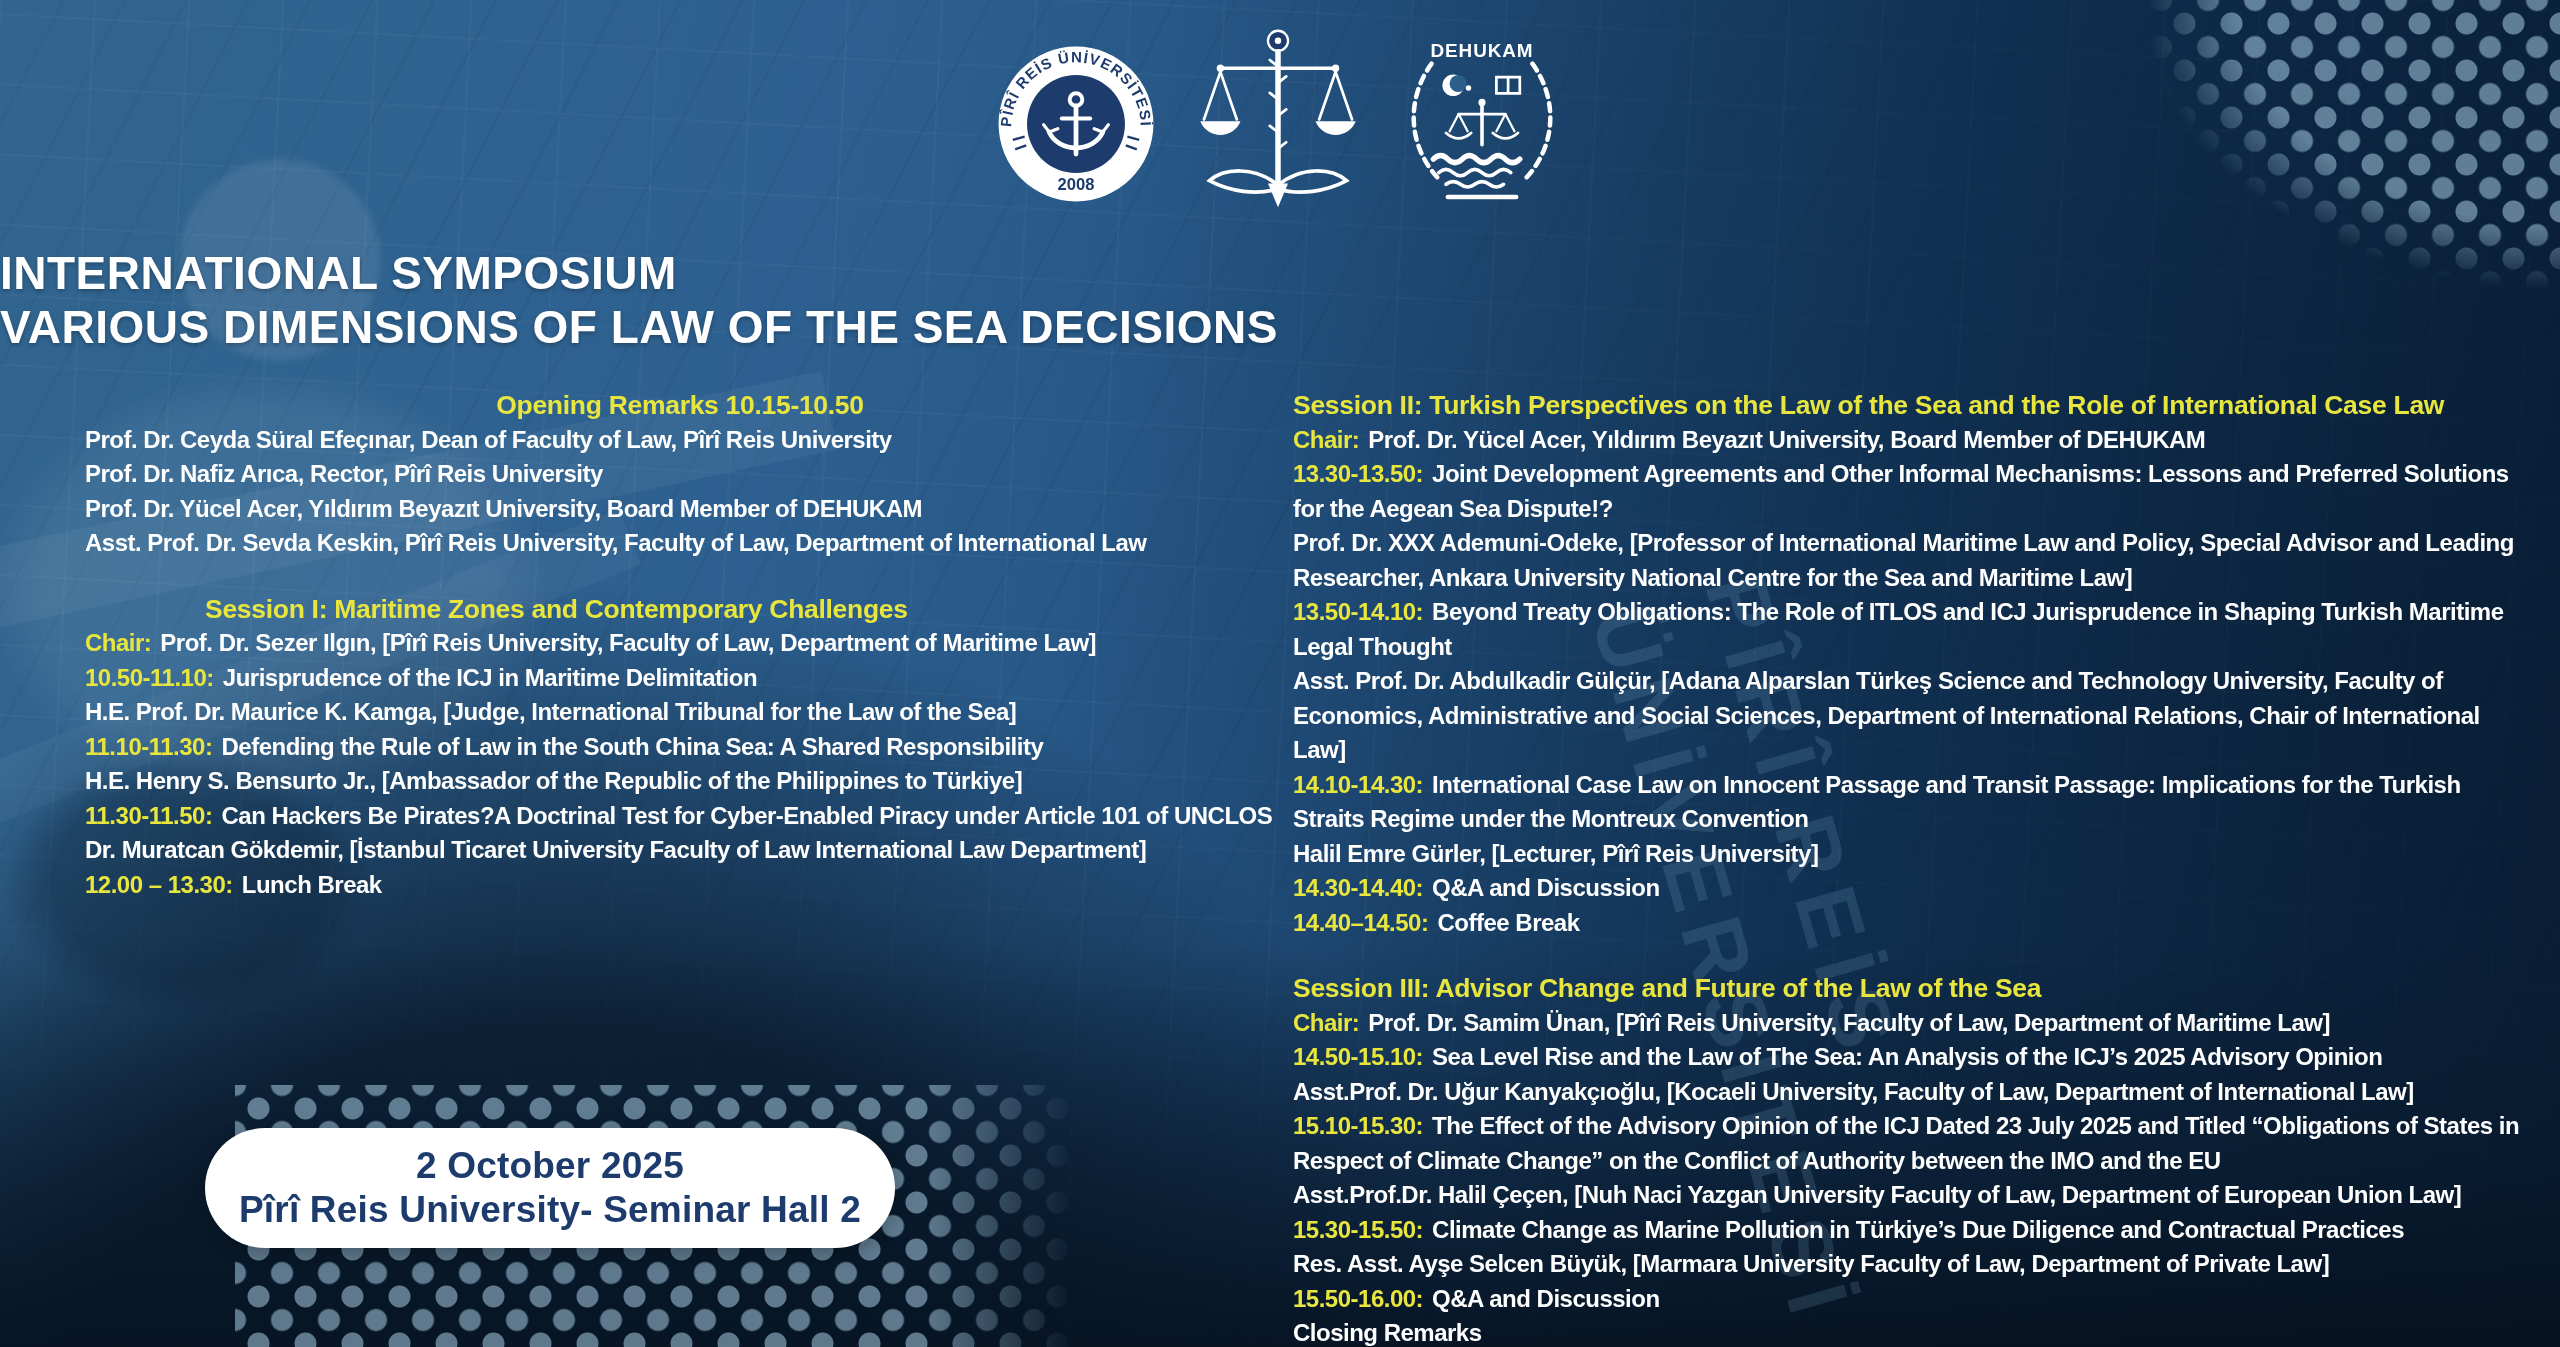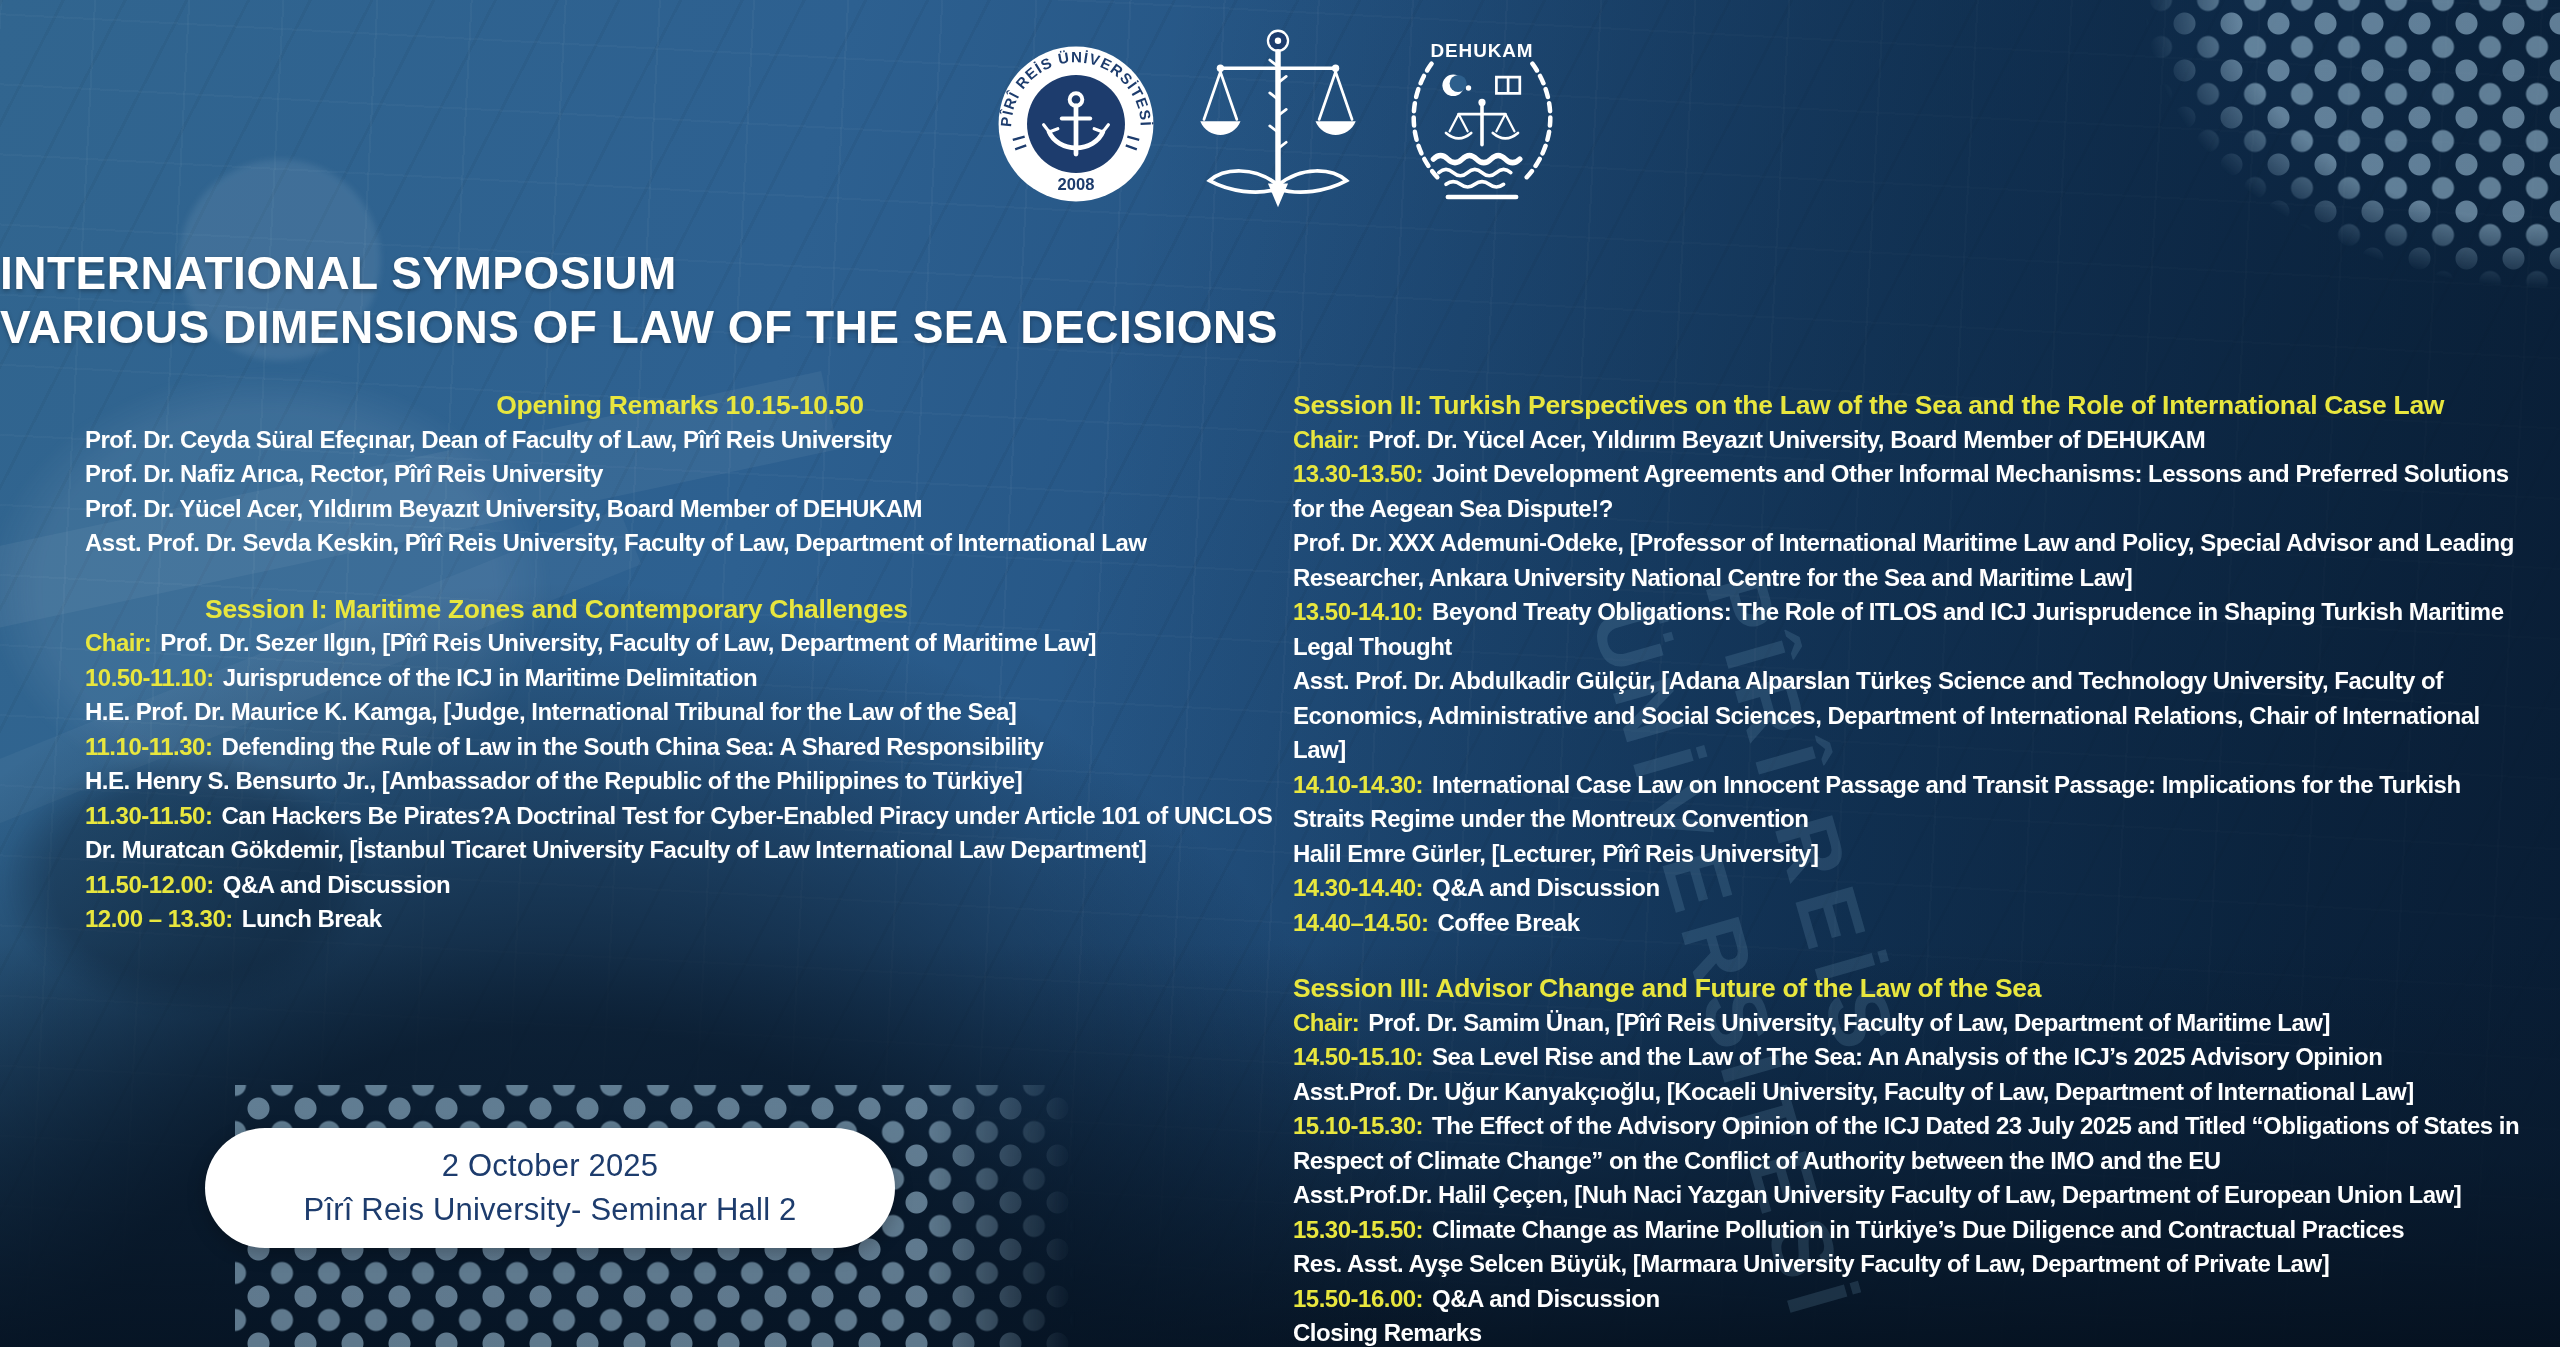--- a/index.html
+++ b/index.html
@@ -57,21 +57,21 @@
   .lbl:empty{margin-right:0;}
   .session-heading{color:#e8e63e;font-weight:700;font-size:26.5px;line-height:34.5px;letter-spacing:-0.3px;}
   .opening-heading{text-align:center;}
   .s1-heading{padding-left:120px;}
   .block{margin:0;}
   .gap{height:31px;}
   
   .date-box{position:absolute;left:205px;top:1128px;width:690px;height:120px;z-index:3;background:#ffffff;
     border-radius:60px;display:flex;flex-direction:column;justify-content:center;align-items:center;
     box-shadow:0 6px 18px rgba(0,0,0,0.25);}
-  .date-box .dl{color:#1d3c6d;font-weight:400;font-size:31px;line-height:44px;letter-spacing:0.2px;}
+  .date-box .dl{color:#1d3c6d;font-weight:700;font-size:37px;line-height:44px;letter-spacing:0.2px;}
 </style>
 </head>
 <body>
 
 <div class="poster">
   <div class="bg-grid"></div>
   <div class="bg-right"></div>
   <div class="statue"></div>
   <div class="beam b1"></div>
   <div class="beam b2"></div>
@@ -161,21 +161,20 @@
     <div class="gap"></div>
     <div class="block">
       <div class="session-heading s1-heading">Session I: Maritime Zones and Contemporary Challenges</div>
       <div class="line"><span class="lbl">Chair:</span><span class="txt">Prof. Dr. Sezer Ilgın, [Pîrî Reis University, Faculty of Law, Department of Maritime Law]</span></div>
       <div class="line"><span class="lbl">10.50-11.10:</span><span class="txt">Jurisprudence of the ICJ in Maritime Delimitation</span></div>
       <div class="line"><span class="lbl"></span><span class="txt">H.E. Prof. Dr. Maurice K. Kamga, [Judge, International Tribunal for the Law of the Sea]</span></div>
       <div class="line"><span class="lbl">11.10-11.30:</span><span class="txt">Defending the Rule of Law in the South China Sea: A Shared Responsibility</span></div>
       <div class="line"><span class="lbl"></span><span class="txt">H.E. Henry S. Bensurto Jr., [Ambassador of the Republic of the Philippines to Türkiye]</span></div>
       <div class="line"><span class="lbl">11.30-11.50:</span><span class="txt">Can Hackers Be Pirates?A Doctrinal Test for Cyber-Enabled Piracy under Article 101 of UNCLOS</span></div>
       <div class="line"><span class="lbl"></span><span class="txt">Dr. Muratcan Gökdemir, [İstanbul Ticaret University Faculty of Law International Law Department]</span></div>
-      <div class="line"><span class="lbl">11.50-12.00:</span><span class="txt">Q&amp;A and Discussion</span></div>
       <div class="line"><span class="lbl">12.00 – 13.30:</span><span class="txt">Lunch Break</span></div>
     </div>
   </section>
 
   <section class="col right">
     <div class="block">
       <div class="session-heading">Session II: Turkish Perspectives on the Law of the Sea and the Role of International Case Law</div>
       <div class="line"><span class="lbl">Chair:</span><span class="txt">Prof. Dr. Yücel Acer, Yıldırım Beyazıt University, Board Member of DEHUKAM</span></div>
       <div class="line"><span class="lbl">13.30-13.50:</span><span class="txt">Joint Development Agreements and Other Informal Mechanisms: Lessons and Preferred Solutions for the Aegean Sea Dispute!?</span></div>
       <div class="line"><span class="lbl"></span><span class="txt">Prof. Dr. XXX Ademuni-Odeke, [Professor of International Maritime Law and Policy, Special Advisor and Leading Researcher, Ankara University National Centre for the Sea and Maritime Law]</span></div>

